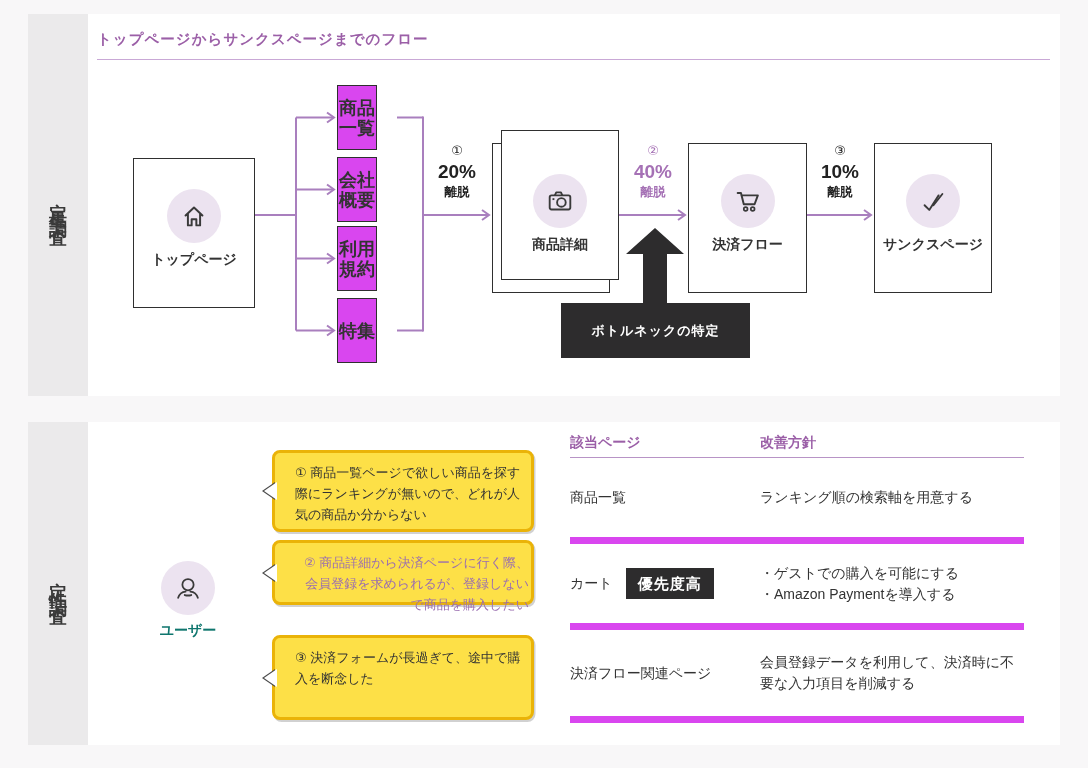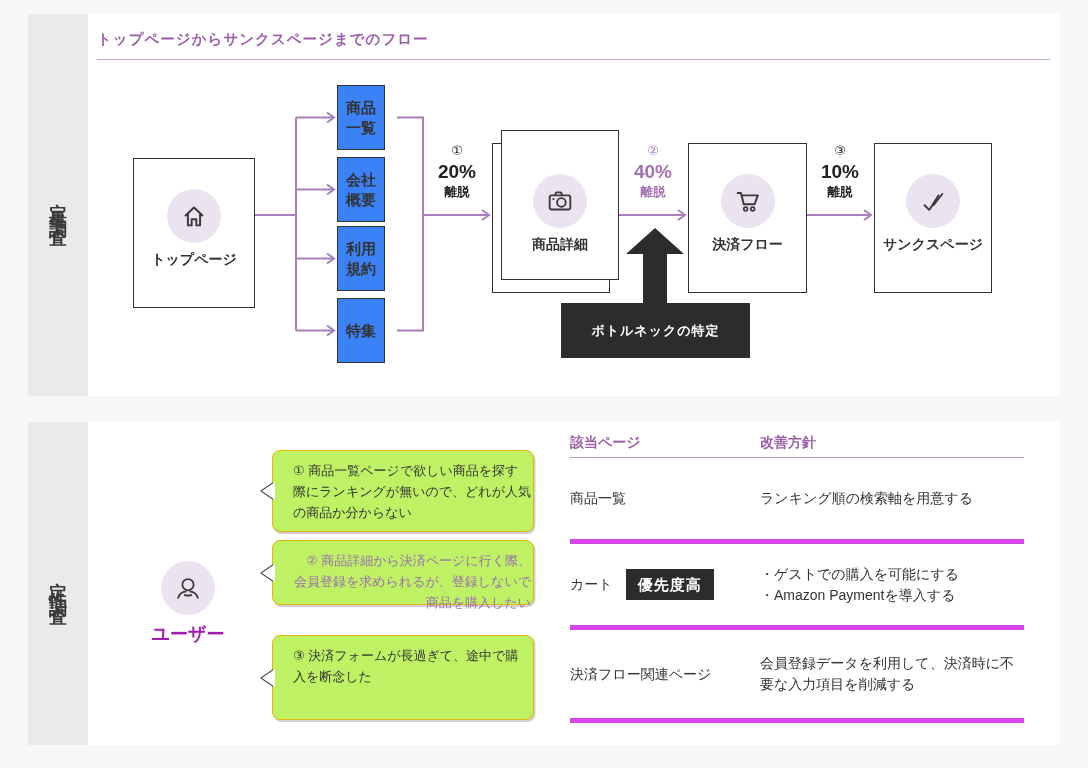--- a/index.html
+++ b/index.html
@@ -38,24 +38,24 @@
   .icon-circle {
     position:absolute; left:50%; transform:translateX(-50%);
     width:54px; height:54px; border-radius:50%; background:#ece3f0;
     display:flex; align-items:center; justify-content:center;
   }
   .page-label {
     position:absolute; left:0; right:0; text-align:center;
     font-size:14px; font-weight:bold; color:#333;
   }
   .branch-box {
-    position:absolute; left:249px; width:48px; height:65px;
-    background:#3b82f6; border:1.5px solid #2f2f2f;
+    position:absolute; left:249px; width:40px; height:65px;
+    background:#d946ef; border:1.5px solid #2f2f2f;
     display:flex; flex-direction:column; align-items:center; justify-content:center;
-    font-size:15px; font-weight:bold; line-height:20px; color:#333;
+    font-size:18px; font-weight:bold; line-height:20px; color:#333;
   }
   .dropoff {
     position:absolute; top:128px; width:90px; text-align:center; color:#222;
   }
   .dropoff .num  { font-size:13px; line-height:18px; }
   .dropoff .pct  { font-size:19px; font-weight:bold; line-height:24px; }
   .dropoff .word { font-size:12.5px; font-weight:bold; line-height:17px; }
   .dropoff.highlight { color:#a571b5; }
   .bottleneck-label {
     position:absolute; left:473px; top:289px; width:189px; height:55px;
@@ -64,25 +64,25 @@
   }
 
   
   .user-circle {
     position:absolute; left:73px; top:139px;
     width:54px; height:54px; border-radius:50%; background:#ece3f0;
     display:flex; align-items:center; justify-content:center;
   }
   .user-label {
     position:absolute; left:48px; top:200px; width:104px; text-align:center;
-    font-size:18px; font-weight:bold; color:#a21caf;
+    font-size:14px; font-weight:bold; color:#0f766e;
   }
   .bubble {
     position:absolute; left:184px; width:262px;
-    background:#bef264; border:1px solid #eab308; border-radius:8px;
+    background:#fde047; border:3px solid #eab308; border-radius:8px;
     padding:9px 2px 9px 20px;
     font-size:13px; line-height:21px; color:#333;
     box-shadow:1.5px 2px 0 rgba(0,0,0,0.18);
   }
   .bubble::before, .bubble::after {
     content:""; position:absolute; left:-13px; top:50%; margin-top:-9px;
     border:9px solid transparent; border-left:none;
     border-right:13px solid #4a4a4a;
   }
   .bubble::after { left:-11.5px; border-right-color:#fff; }
@@ -95,21 +95,21 @@
     display:grid; grid-template-columns:190px 1fr;
     grid-template-rows:28px 86px 86px 93px;
     font-size:14px;
   }
   .qt-cell { display:flex; align-items:center; line-height:21px; }
   .qt-head {
     align-items:flex-start; padding-top:2px;
     color:#9b5fa7; font-weight:bold;
     border-bottom:1px solid #b894c6;
   }
-  .qt-row-border { border-bottom:5px solid #d946ef; }
+  .qt-row-border { border-bottom:7px solid #d946ef; }
   .qt-actions { flex-direction:column; align-items:flex-start; justify-content:center; }
   .priority-badge {
     margin-left:13px; background:#2d2c2d; color:#fff;
     font-size:15px; font-weight:bold; letter-spacing:1px;
     padding:5px 12px; display:inline-block;
   }
   svg.glyph { display:block; }
 </style>
 </head>
 <body>

